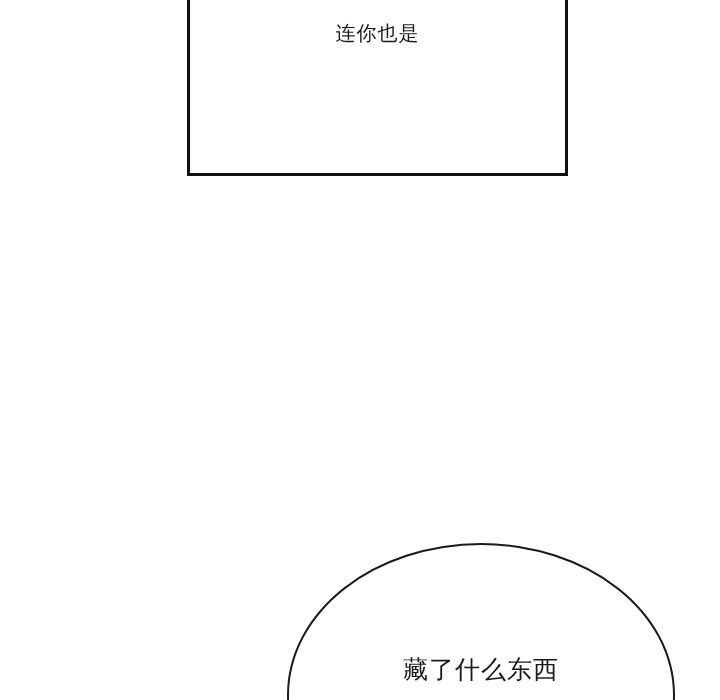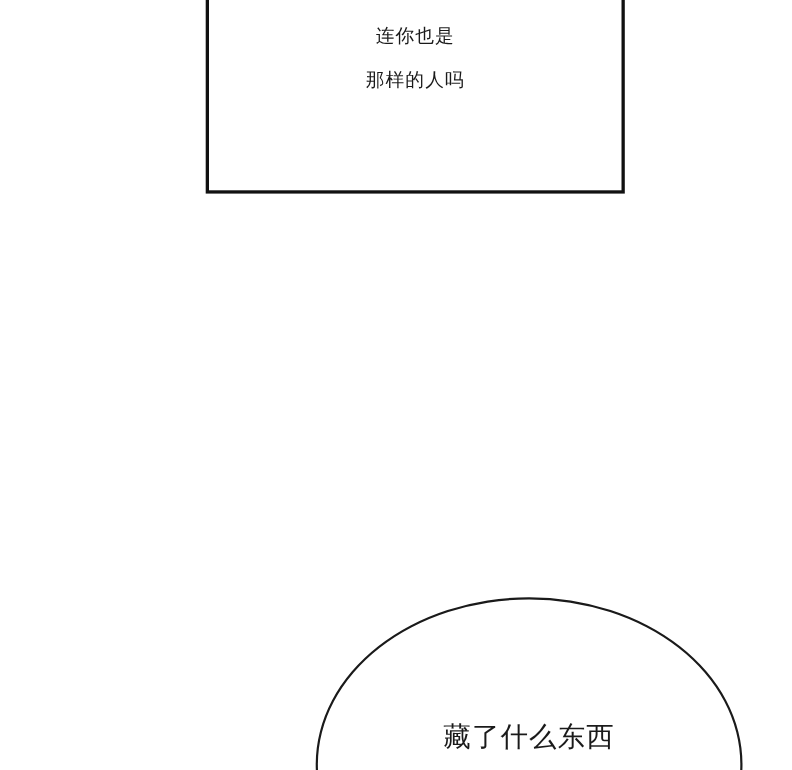--- a/index.html
+++ b/index.html
@@ -13,21 +13,21 @@
       position: absolute;
       left: 187px; top: -4px;
       width: 375px; height: 174px;
       border: 3px solid #111111;
       background: #ffffff;
     }
     .narration-text {
       position: absolute;
       left: 0; right: 0; top: 14px;
       text-align: center;
-      font-size: 17px;
+      font-size: 20px;
       line-height: 40px;
       letter-spacing: 1px;
     }
     .speech-bubble {
       position: absolute;
       left: 287px; top: 543px;
       width: 384px; height: 300px;
       border: 2px solid #1a1a1a;
       border-radius: 50%;
       background: #ffffff;
@@ -41,21 +41,20 @@
       letter-spacing: 1px;
     }
     .line { display: block; }
   </style>
 </head>
 <body>
 
 <div class="narration-box">
   <div class="narration-text">
     <span class="line">连你也是</span>
-    <span class="line">那样的人吗</span>
   </div>
 </div>
 
 <div class="speech-bubble">
   <div class="speech-text">
     <span class="line">藏了什么东西</span>
   </div>
 </div>
 
 </body></html>

